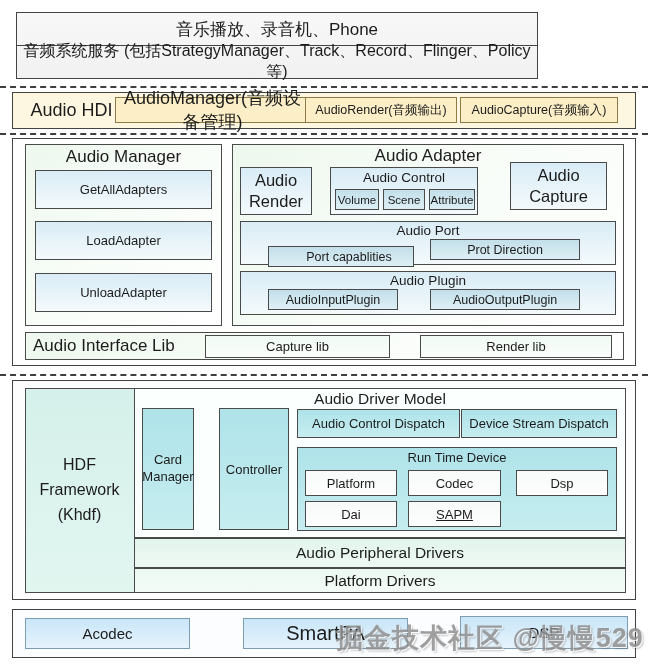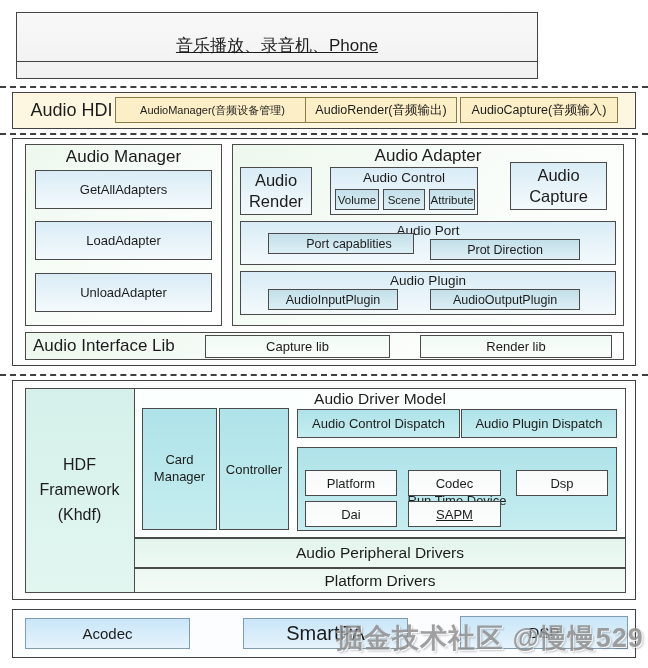--- a/index.html
+++ b/index.html
@@ -32,33 +32,36 @@
   .watermark{
     position:absolute;left:336px;top:620px;z-index:10;white-space:nowrap;
     font-size:27px;font-weight:700;letter-spacing:1px;color:#8f8f8f;opacity:.85;
     text-shadow:1px 1px 0 rgba(255,255,255,.9), 2px 2px 2px rgba(70,70,70,.35);
   }
   .prelines{white-space:pre-line;line-height:1.55;}
 </style>
 </head>
 <body>
 
-<div class="b bd2 graybox" style="left:16px;top:12px;width:522px;height:67px;flex-direction:column;align-items:stretch;padding:0;text-decoration:underline;">
+<div class="b bd2 graybox" style="left:16px;top:12px;width:522px;height:67px;flex-direction:column;align-items:stretch;padding:0;">
   <div class="b t17" style="position:relative;height:33px;width:100%;border-bottom:1.5px solid #434343;">
     <span>音乐播放、录音机、Phone</span>
   </div>
+  <div class="b t16" style="position:relative;height:32px;width:100%;">
+    <span>音频系统服务 (包括StrategyManager、Track、Record、Flinger、Policy等)</span>
+  </div>
 </div>
 
 <div class="dash" style="top:86px;"></div>
 
 <div class="b bd2 cream" style="left:12px;top:92px;width:624px;height:37px;"></div>
 <div class="b" style="left:24px;top:92px;width:95px;height:37px;font-size:18px;">
   <span>Audio HDI</span>
 </div>
-<div class="b creambox" style="left:115px;top:97px;width:195px;height:26px;font-size:11px;">
+<div class="b creambox" style="left:115px;top:97px;width:195px;height:26px;font-size:18px;">
   <span>AudioManager(音频设备管理)</span>
 </div>
 <div class="b creambox" style="left:305px;top:97px;width:152px;height:26px;font-size:12.5px;">
   <span>AudioRender(音频输出)</span>
 </div>
 <div class="b creambox" style="left:460px;top:97px;width:158px;height:26px;font-size:12.5px;">
   <span>AudioCapture(音频输入)</span>
 </div>
 
 <div class="dash" style="top:133px;"></div>
@@ -100,21 +103,21 @@
   <span>Attribute</span>
 </div>
 <div class="b bd blue1" style="left:510px;top:162px;width:97px;height:48px;font-size:16.5px;line-height:1.25;">
   <span>Audio Capture</span>
 </div>
 
 <div class="b bd blue1" style="left:240px;top:221px;width:376px;height:44px;"></div>
 <div class="b" style="left:240px;top:222px;width:376px;height:16px;font-size:13.5px;">
   <span>Audio Port</span>
 </div>
-<div class="b bd blue2" style="left:268px;top:233px;width:146px;height:21px;font-size:12.5px;padding-left:16px;">
+<div class="b bd blue2" style="left:268px;top:246px;width:146px;height:21px;font-size:12.5px;padding-left:16px;">
   <span>Port capablities</span>
 </div>
 <div class="b bd blue2" style="left:430px;top:239px;width:150px;height:21px;font-size:12.5px;">
   <span>Prot Direction</span>
 </div>
 
 <div class="b bd blue1" style="left:240px;top:271px;width:376px;height:44px;"></div>
 <div class="b" style="left:240px;top:272px;width:376px;height:16px;font-size:13.5px;">
   <span>Audio Plugin</span>
 </div>
@@ -143,35 +146,35 @@
 <div class="b prelines t16" style="left:25px;top:388px;width:109px;height:205px;">
   <span class="prelines">HDF
 Framework
 (Khdf)</span>
 </div>
 
 <div class="b bd admbg" style="left:134px;top:388px;width:492px;height:150px;"></div>
 <div class="b" style="left:134px;top:390px;width:492px;height:18px;font-size:15.5px;">
   <span>Audio Driver Model</span>
 </div>
-<div class="b bd cyanbox t13" style="left:142px;top:408px;width:75px;height:122px;line-height:1.3;padding:0 0;">
+<div class="b bd cyanbox t13" style="left:142px;top:408px;width:52px;height:122px;line-height:1.3;padding:0 0;">
   <span>Card Manager</span>
 </div>
 <div class="b bd cyanbox t13" style="left:219px;top:408px;width:70px;height:122px;">
   <span>Controller</span>
 </div>
 <div class="b bd cyanbox t13" style="left:297px;top:409px;width:163px;height:29px;">
   <span>Audio Control Dispatch</span>
 </div>
 <div class="b bd cyanbox t13" style="left:461px;top:409px;width:156px;height:29px;">
-  <span>Audio Plugin Dispatch</span>
+  <span>Device Stream Dispatch</span>
 </div>
 
 <div class="b bd cyanbox" style="left:297px;top:447px;width:320px;height:84px;"></div>
-<div class="b t13" style="left:297px;top:449px;width:320px;height:16px;margin-top:43px;">
+<div class="b t13" style="left:297px;top:449px;width:320px;height:16px;">
   <span>Run Time Device</span>
 </div>
 <div class="b bd whitebox t13" style="left:305px;top:470px;width:92px;height:26px;">
   <span>Platform</span>
 </div>
 <div class="b bd whitebox t13" style="left:408px;top:470px;width:93px;height:26px;justify-content:center;">
   <span>Codec</span>
 </div>
 <div class="b bd whitebox t13" style="left:516px;top:470px;width:92px;height:26px;">
   <span>Dsp</span>

